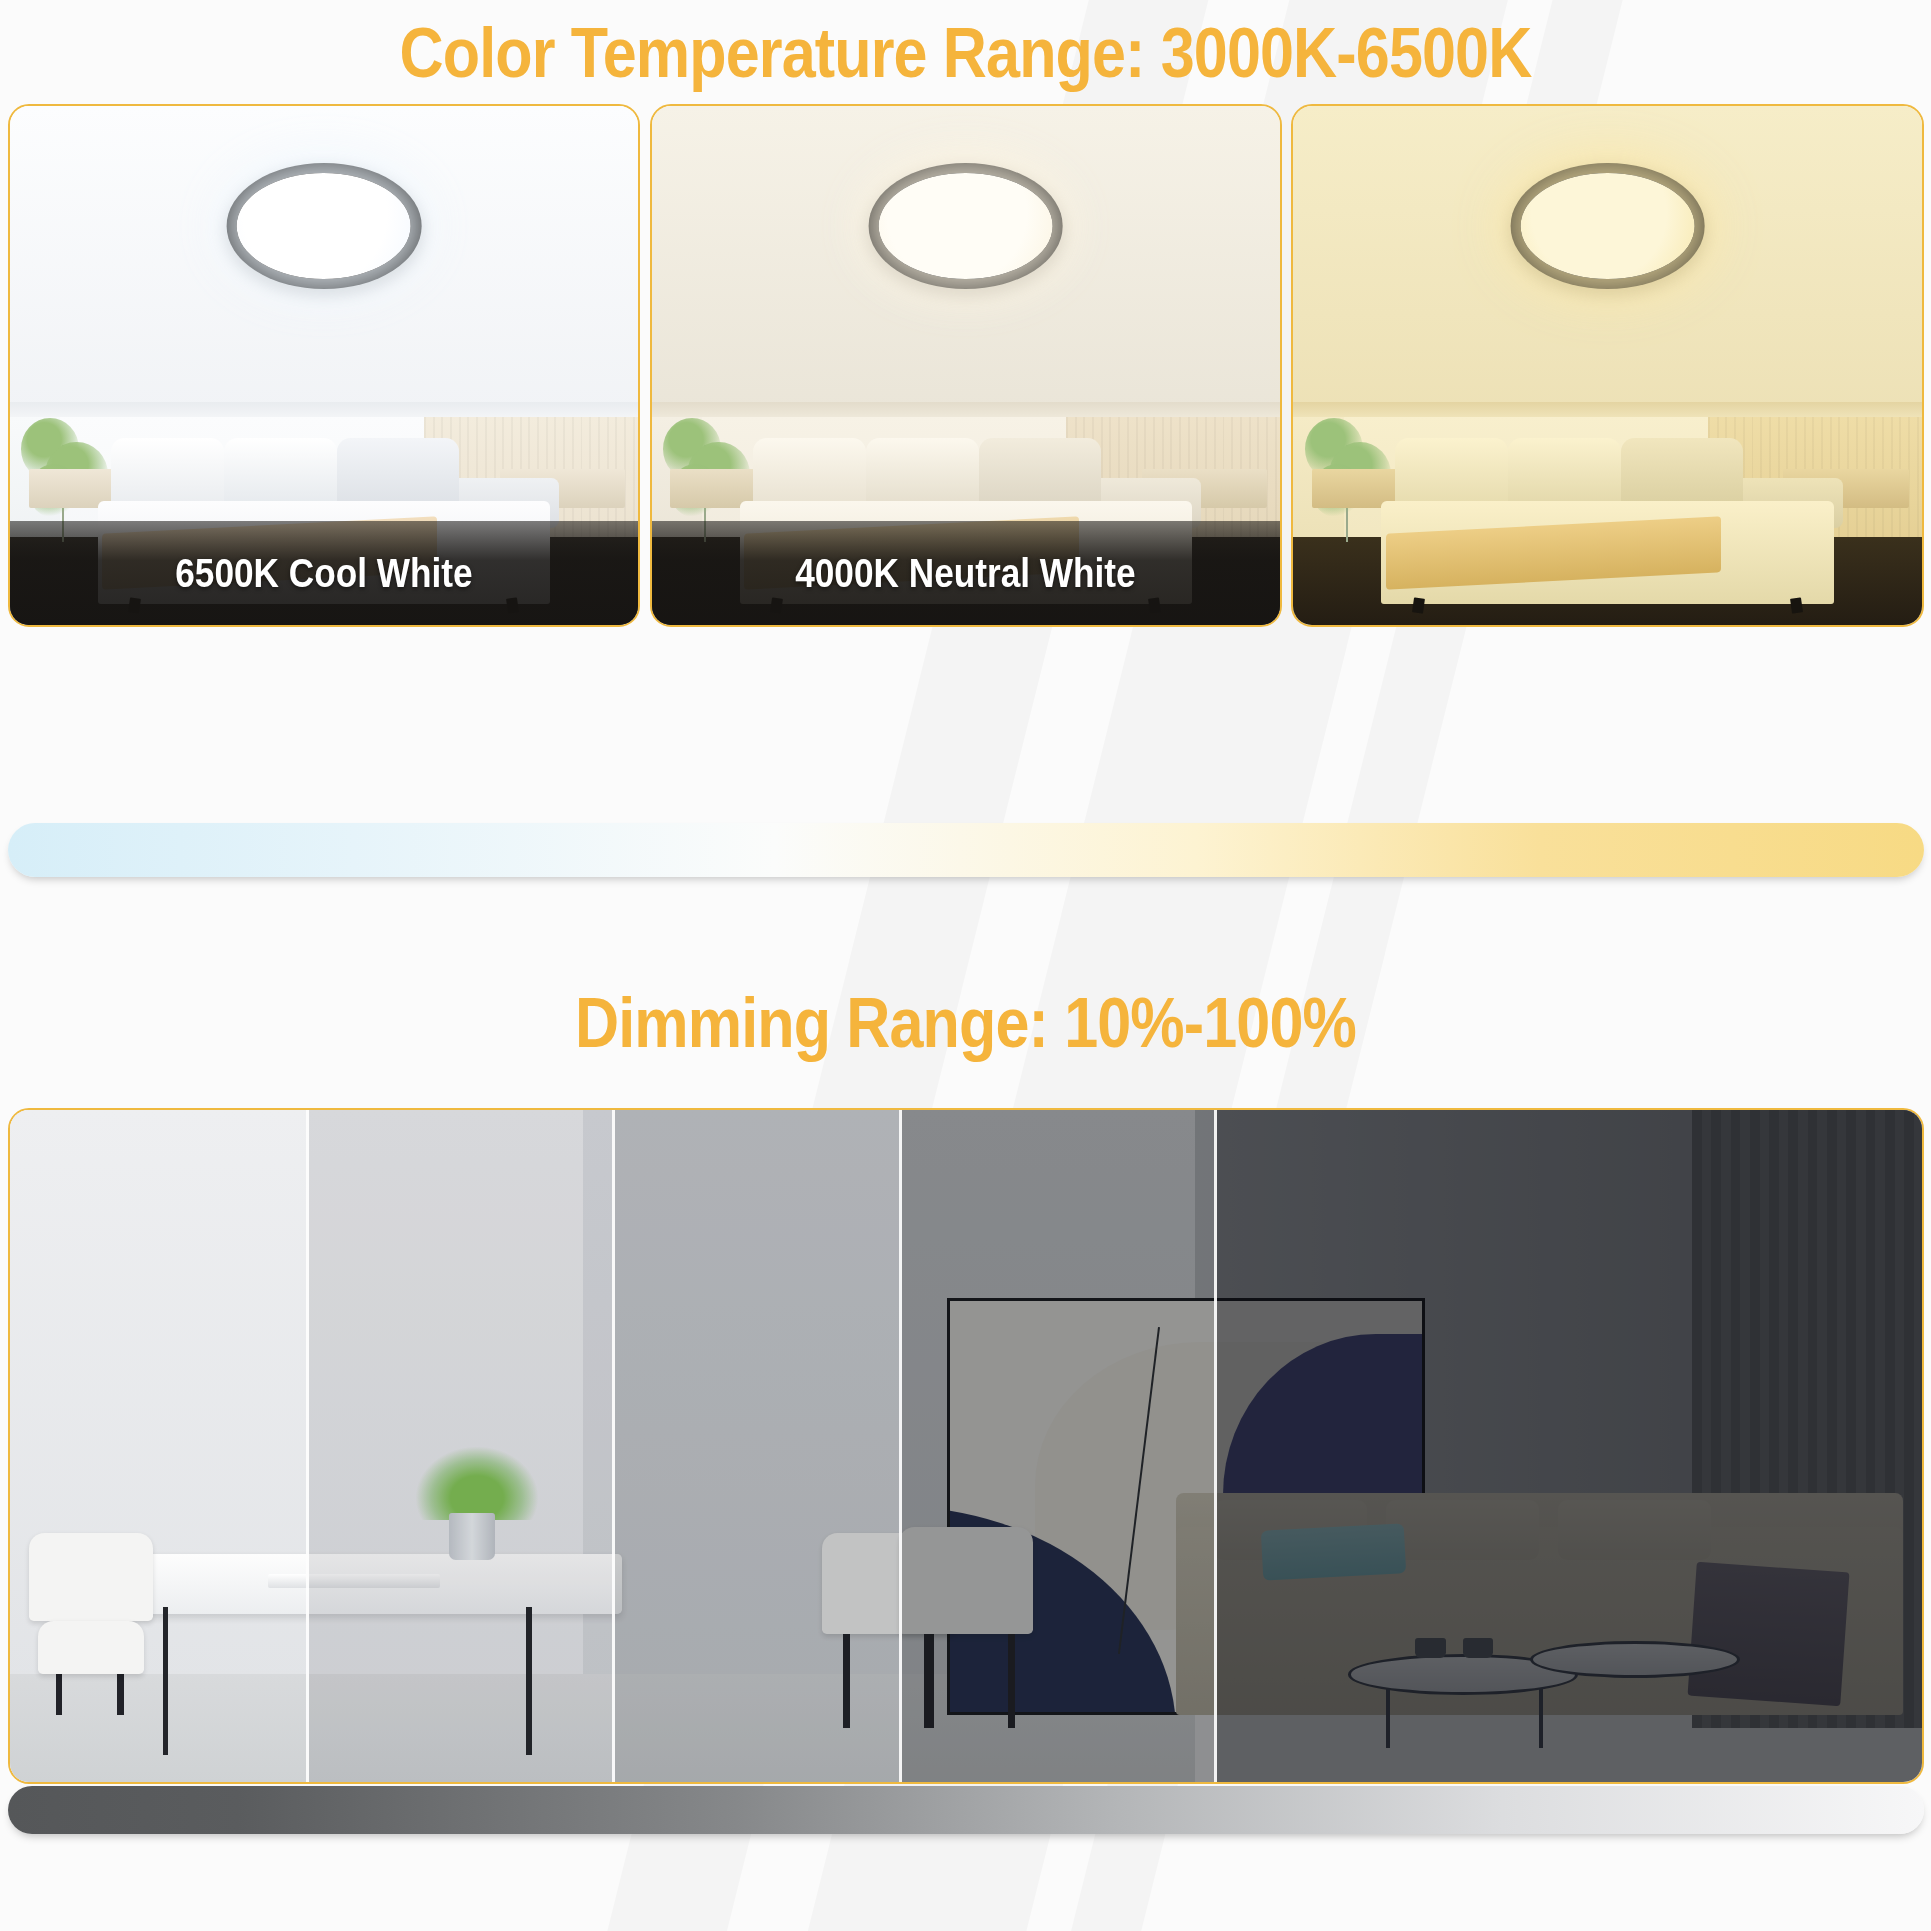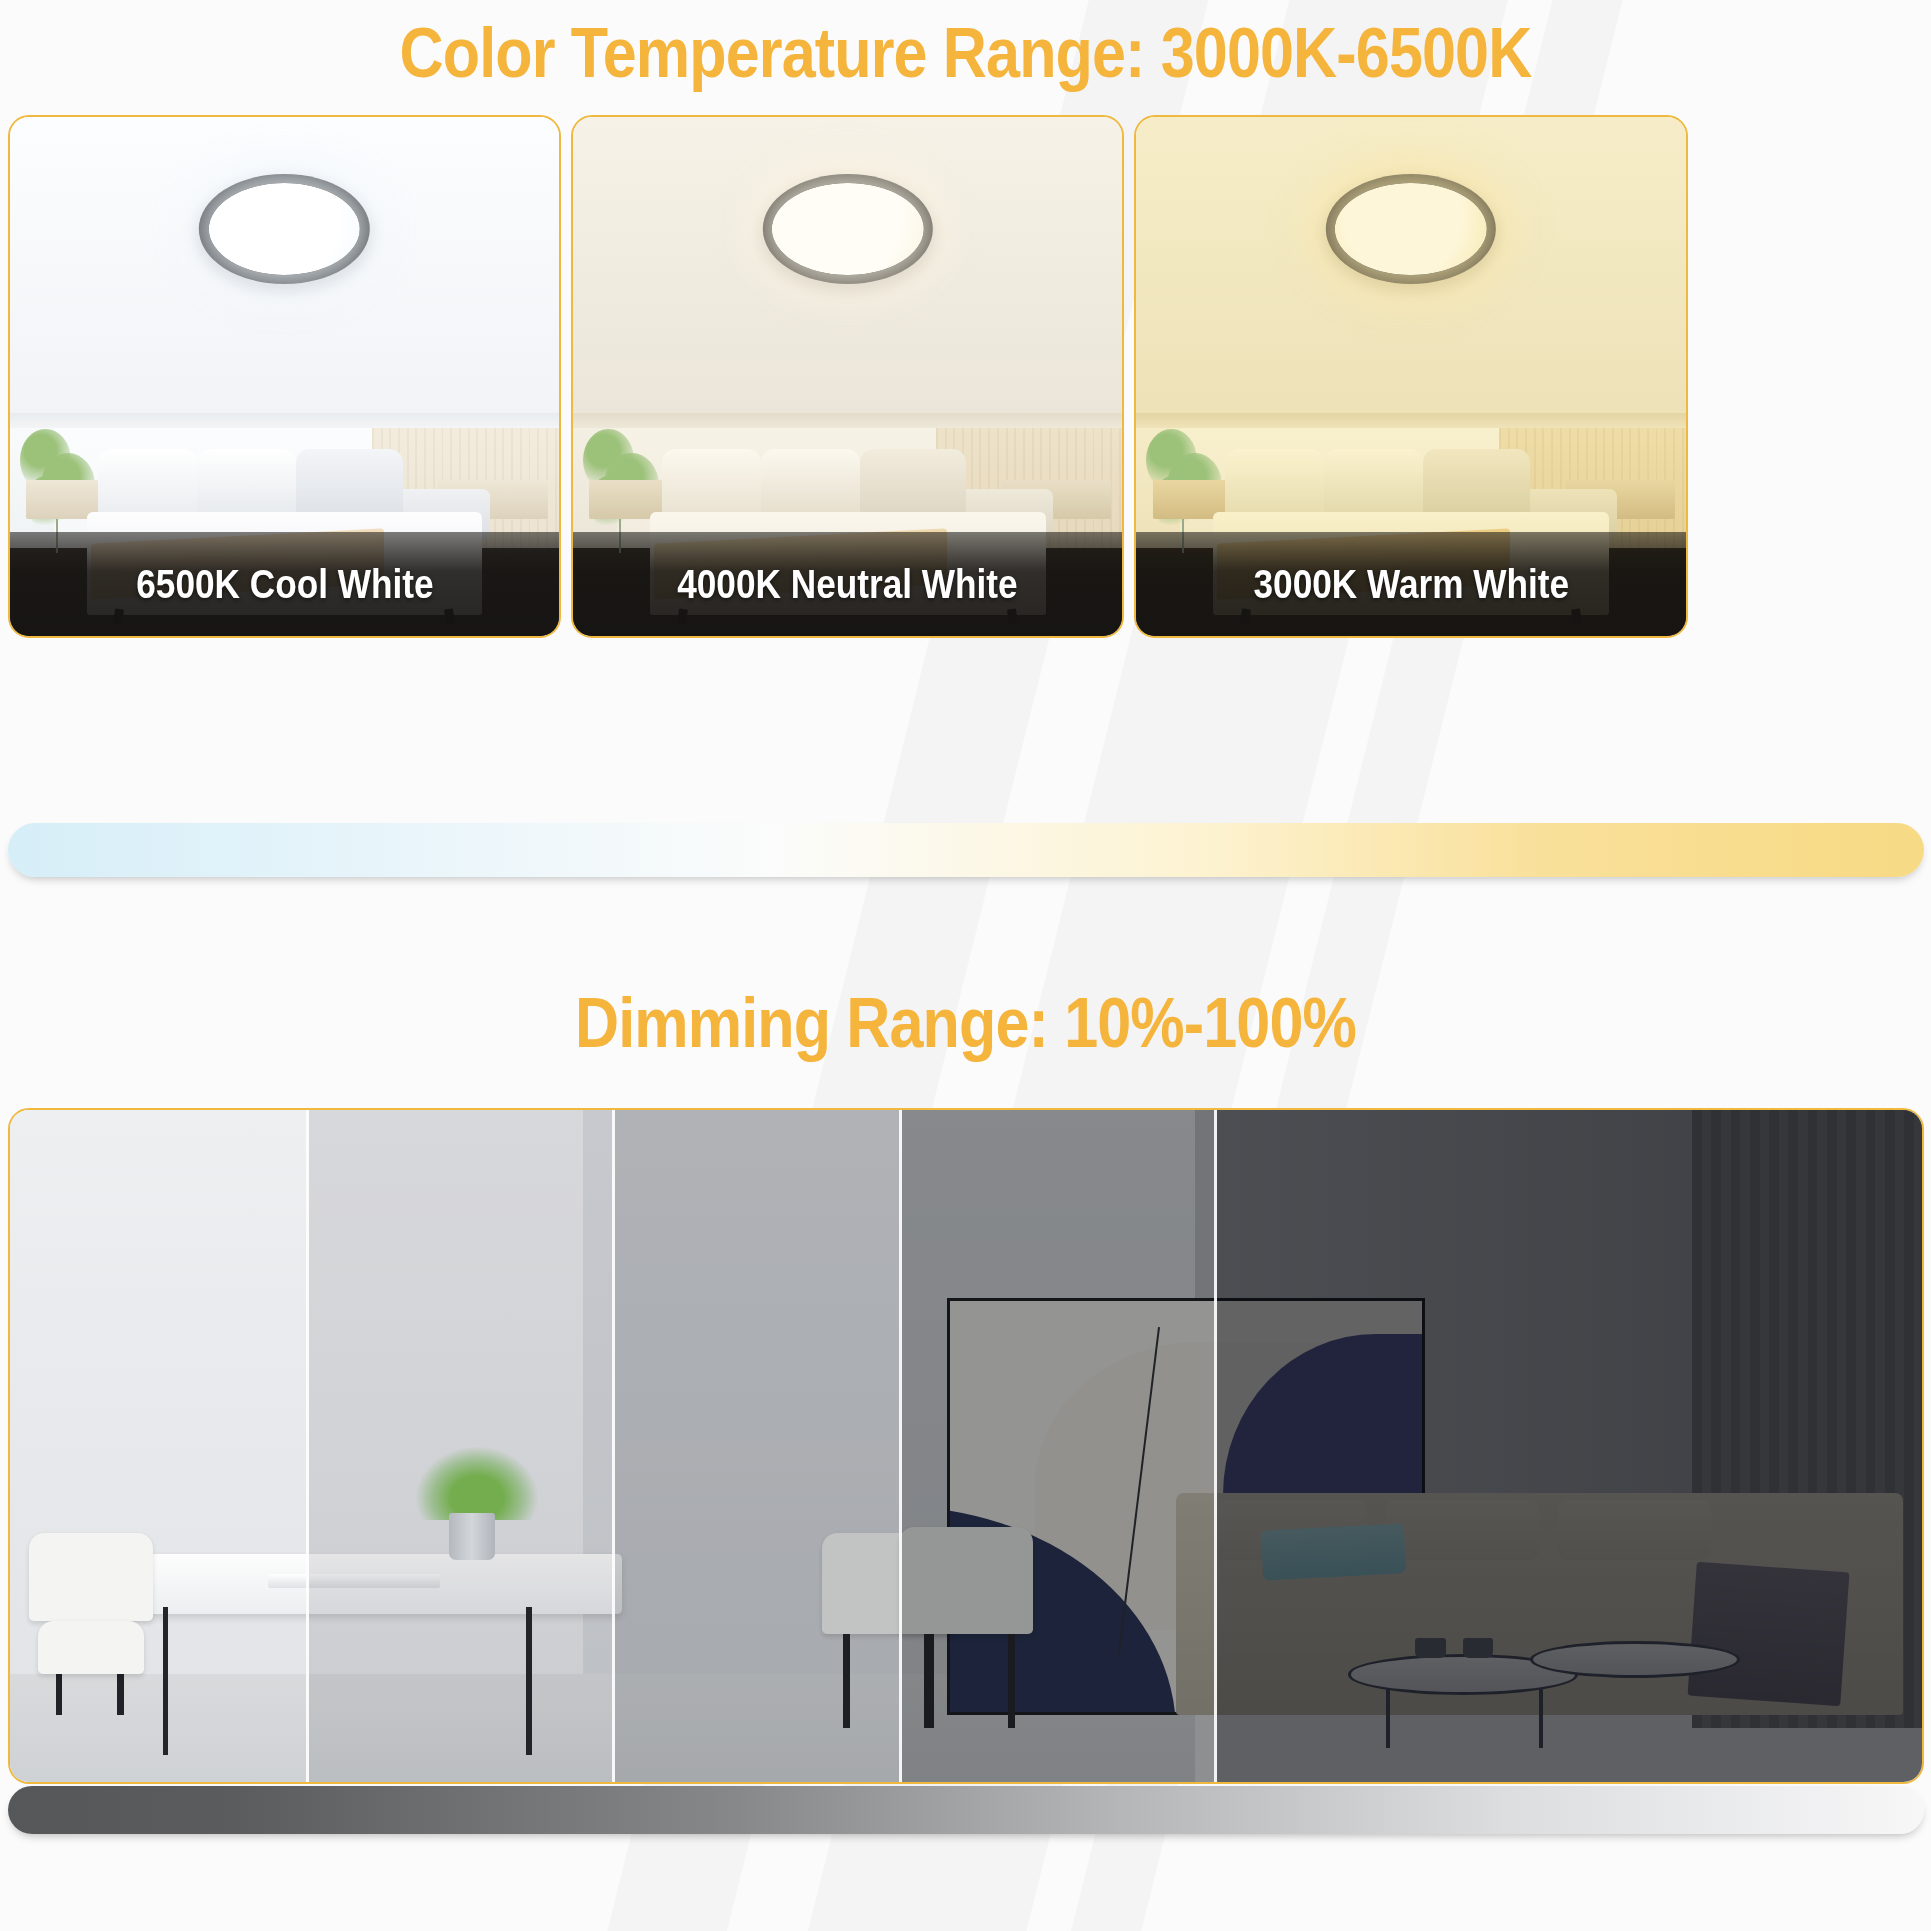--- a/index.html
+++ b/index.html
@@ -29,21 +29,21 @@
     font-size:71px;
     line-height:1;
     letter-spacing:-1px;
     transform: scaleX(.86);
     white-space:nowrap;
   }
   #title-cct { position:absolute; left:0; right:0; top:17.4px; }
   #title-dim { position:absolute; left:0; right:0; top:987px; }
 
   
-  .cct-row { position:absolute; left:7.7px; top:115px; width:1680px; height:523px;
+  .cct-row { position:absolute; left:7.7px; top:104px; width:1916px; height:523px;
              display:flex; gap:9.7px; }
   .panel { position:relative; flex:1; border:2.9px solid #EFB93F; border-radius:21px;
            overflow:hidden; }
   .scene { position:absolute; inset:0; overflow:hidden; }
 
   
   .ceiling { position:absolute; left:-4%; top:0; width:108%; height:60%; }
   .ceiling-lip { position:absolute; left:0; width:100%; top:57%; height:5%; }
   .wall-left { position:absolute; left:0; top:60%; width:8%; height:40%; }
   .wall-back { position:absolute; left:8%; top:60%; width:58%; height:40%; }
@@ -312,23 +312,20 @@
           <div class="headboard" style="background:linear-gradient(180deg,#EEE3B8,#DACFA3);"></div>
           <div class="pillow p1" style="background:linear-gradient(180deg,#FBF2CE,#E5DAAC);"></div>
           <div class="pillow p2" style="background:linear-gradient(180deg,#FBF2CE,#E1D6A8);"></div>
           <div class="pillow p3" style="background:linear-gradient(180deg,#F1E6BE,#D9CE9F);"></div>
           <div class="mattress" style="background:linear-gradient(180deg,#FAF0C9,#E4D9A9);"></div>
           <div class="throw" style="background:linear-gradient(180deg,#EDCE86,#D6B25F);"></div>
           <div class="bedleg l"></div>
             <div class="bedleg r"></div>
         </div>
       </div>
-      <div class="cap-band">
-        <span class="cap-text">3000K Warm White</span>
-      </div>
     </div>
   </div>
 
   <div class="cct-bar"></div>
 
   <div class="title" id="title-dim">Dimming Range: 10%-100%</div>
 
   <div class="dim-wrap">
     <div class="dim-scene">
 

